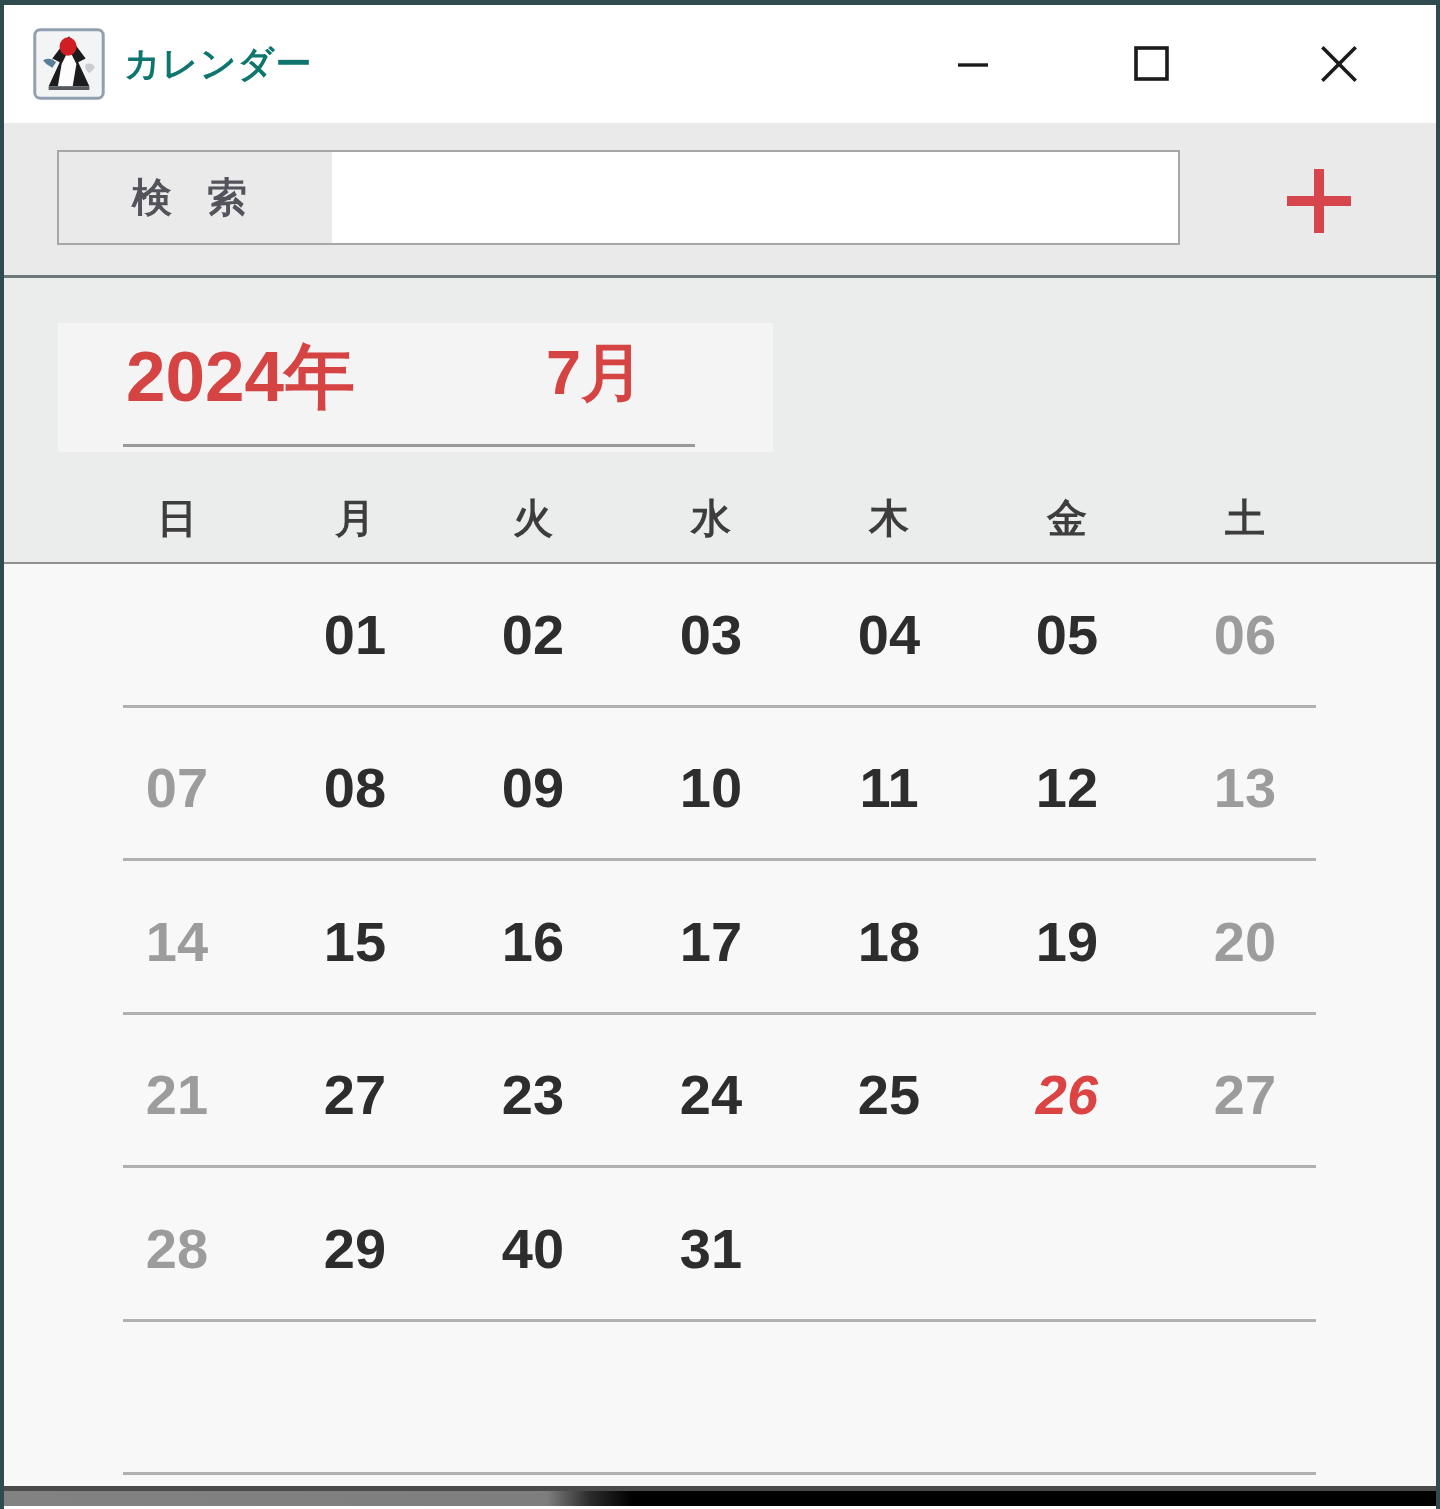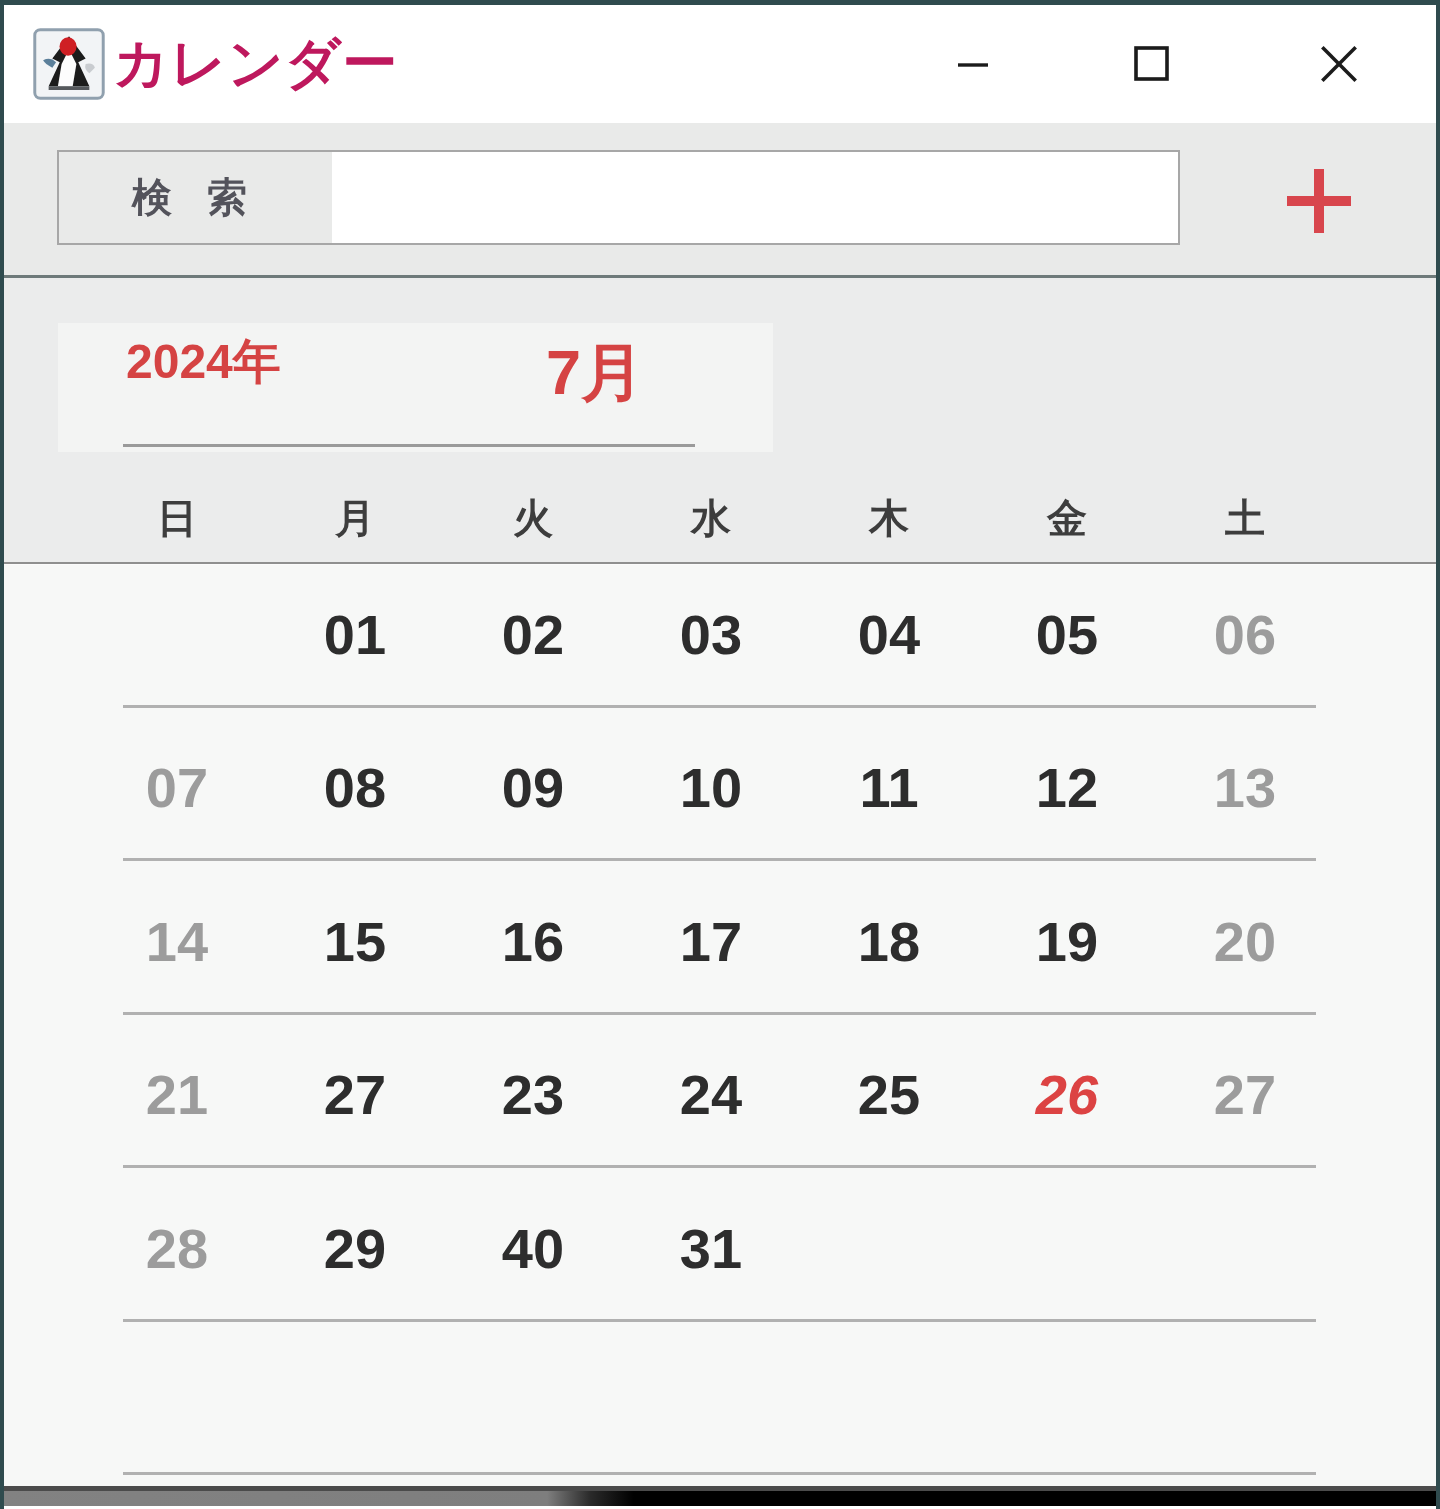--- a/index.html
+++ b/index.html
@@ -14,21 +14,21 @@
     font-family:"Liberation Sans","DejaVu Sans",sans-serif;
     overflow:hidden;
   }
   
   .titlebar{
     position:relative;height:118px;background:#ffffff;
     display:flex;align-items:center;
   }
   .app-icon{margin-left:28px;width:74px;height:74px;flex:0 0 auto;}
   .title-text{
-    margin-left:7px;font-size:55px;font-weight:600;color:#be185d;
+    margin-left:18px;font-size:36px;font-weight:600;color:#0f766e;
     letter-spacing:1px;
   }
   .win-btn{
     position:absolute;top:32px;width:54px;height:54px;
     display:flex;align-items:center;justify-content:center;cursor:default;
   }
   .win-btn.min{left:942px;}
   .win-btn.max{left:1121px;}
   .win-btn.close{left:1308px;}
   
@@ -56,21 +56,21 @@
   
   .month-header{
     position:relative;height:287px;background:#ebecec;
   }
   .month-panel{
     position:absolute;left:54px;top:45px;width:715px;height:129px;
     background:#f3f4f3;
   }
   .year-label{
     position:absolute;left:122px;top:52px;
-    font-size:48px;font-weight:700;color:var(--accent-red,#d54343);
+    font-size:71px;font-weight:700;color:var(--accent-red,#d54343);
   }
   .month-label{
     position:absolute;left:542px;top:52px;
     font-size:63px;font-weight:700;color:var(--accent-red,#d54343);
   }
   .year-underline{
     position:absolute;left:119px;top:166px;width:572px;height:3px;
     background:#9a9a9a;
   }
   .weekday-row{

